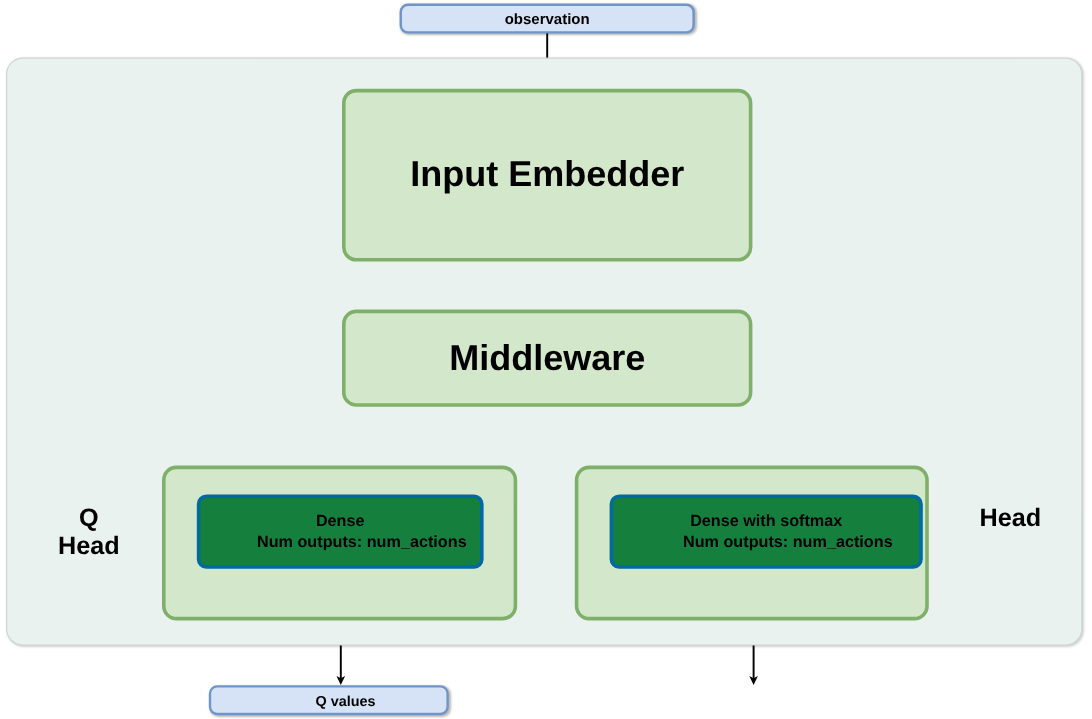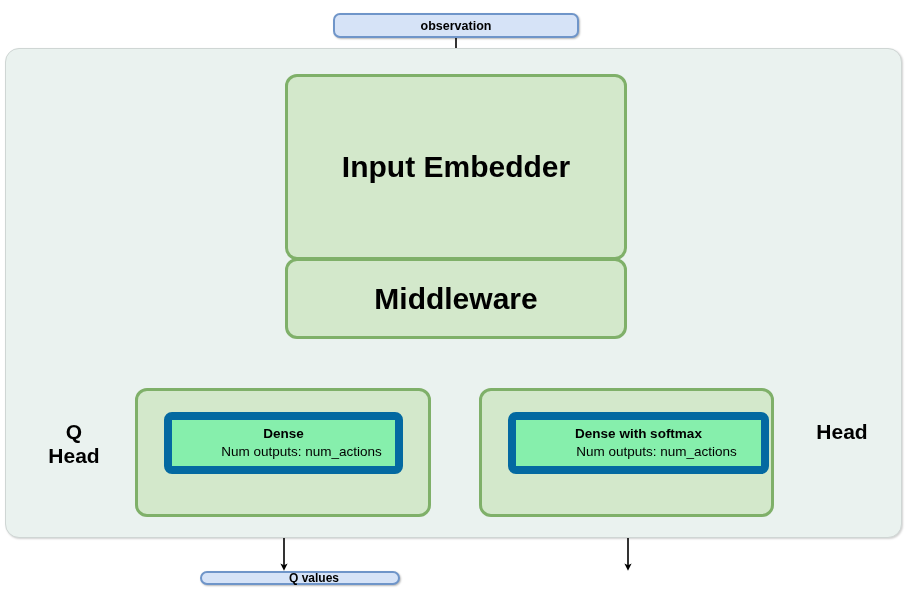--- a/index.html
+++ b/index.html
@@ -70,34 +70,34 @@
     font-size: 30px;
     font-weight: bold;
   }
   .head-wrap {
     background: #d3e8cb;
     border: 3px solid #7fb069;
     border-radius: 12px;
   }
   
   .orange-box {
-    background: #86efac;
-    border: 8px solid #0369a1;
+    background: #15803d;
+    border: 3px solid #0369a1;
     border-radius: 8px;
     color: #000;
     line-height: 1.35;
   }
   .orange-title {
     font-size: 13.5px;
     font-weight: bold;
     color: #000;
   }
   .orange-sub {
     font-size: 13.5px;
-    font-weight: normal;
+    font-weight: bold;
     color: #000;
     margin-left: 36px;
   }
   
   .side-label {
     position: absolute;
     font-size: 21px;
     font-weight: bold;
     color: #000;
     text-align: center;
@@ -124,25 +124,25 @@
 
     <path d="M 456 339 L 456 352 Q 456 362 466 362 L 618 362 Q 628 362 628 372 L 628 405" stroke="#000000" stroke-width="1.6" fill="none" marker-end="url(#arrowhead)"></path>
 
     <path d="M 284 488 L 284 567" stroke="#000000" stroke-width="1.6" fill="none" marker-end="url(#arrowhead)"></path>
 
     <path d="M 628 488 L 628 567" stroke="#000000" stroke-width="1.6" fill="none" marker-end="url(#arrowhead)"></path>
   </svg>
 
   <div class="node panel" style="left:5px; top:48px; width:897px; height:490px;"></div>
 
-  <div class="node blue-box" style="left:333px; top:13px; width:246px; height:25px;">
+  <div class="node blue-box" style="left:333px; top:3px; width:246px; height:25px;">
     <span>observation</span>
   </div>
 
-  <div class="node green-box big" style="left:285px; top:74px; width:342px; height:186px;">
+  <div class="node green-box big" style="left:285px; top:74px; width:342px; height:144px;">
     <span>Input Embedder</span>
   </div>
 
   <div class="node green-box mid" style="left:285px; top:258px; width:342px; height:81px;">
     <span>Middleware</span>
   </div>
 
   <div class="node head-wrap" style="left:135px; top:388px; width:296px; height:129px;"></div>
 
   <div class="node orange-box" style="left:164px; top:412px; width:239px; height:62px;">
@@ -159,18 +159,18 @@
 
   <div class="side-label" style="left:28px; top:420px; width:92px;">
     <div>Q</div>
     <div>Head</div>
   </div>
 
   <div class="side-label" style="left:790px; top:420px; width:104px;">
     <div>Head</div>
   </div>
 
-  <div class="node blue-box thin-label" style="left:200px; top:571px; width:200px; height:14px;padding-left:28px;">
+  <div class="node blue-box thin-label" style="left:174px; top:571px; width:200px; height:25px;padding-left:28px;">
     <span>Q values</span>
   </div>
 
 
 </div>
 
 </body></html>

